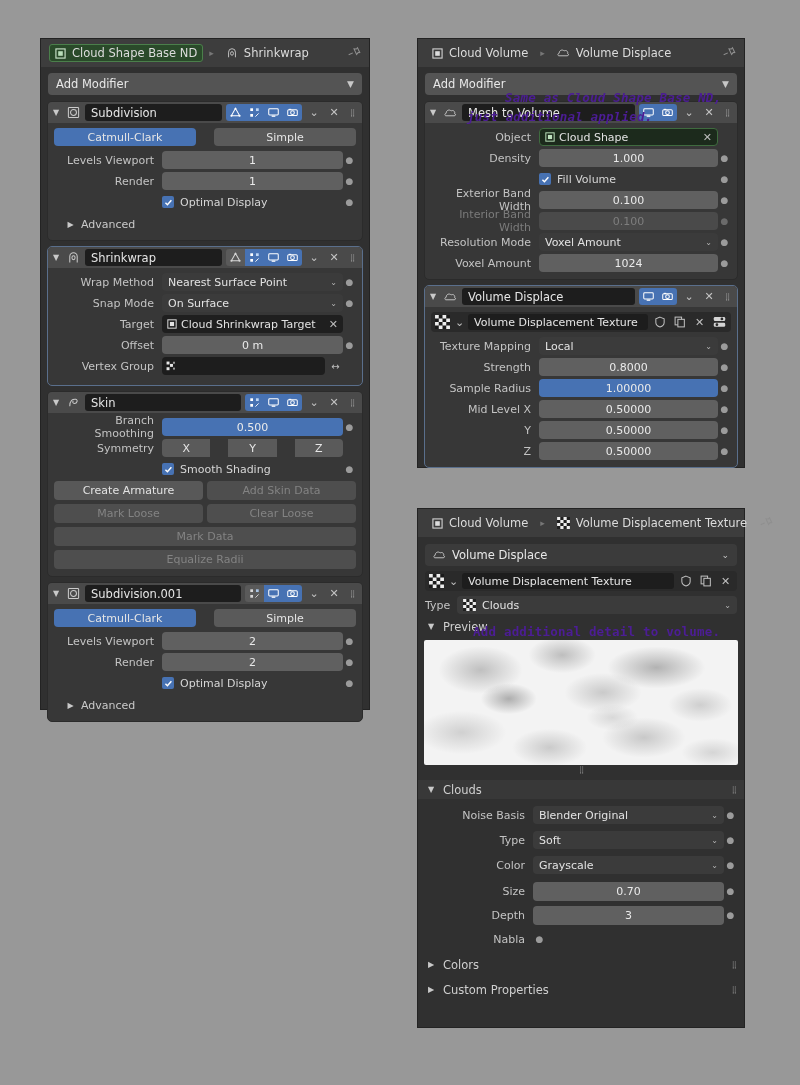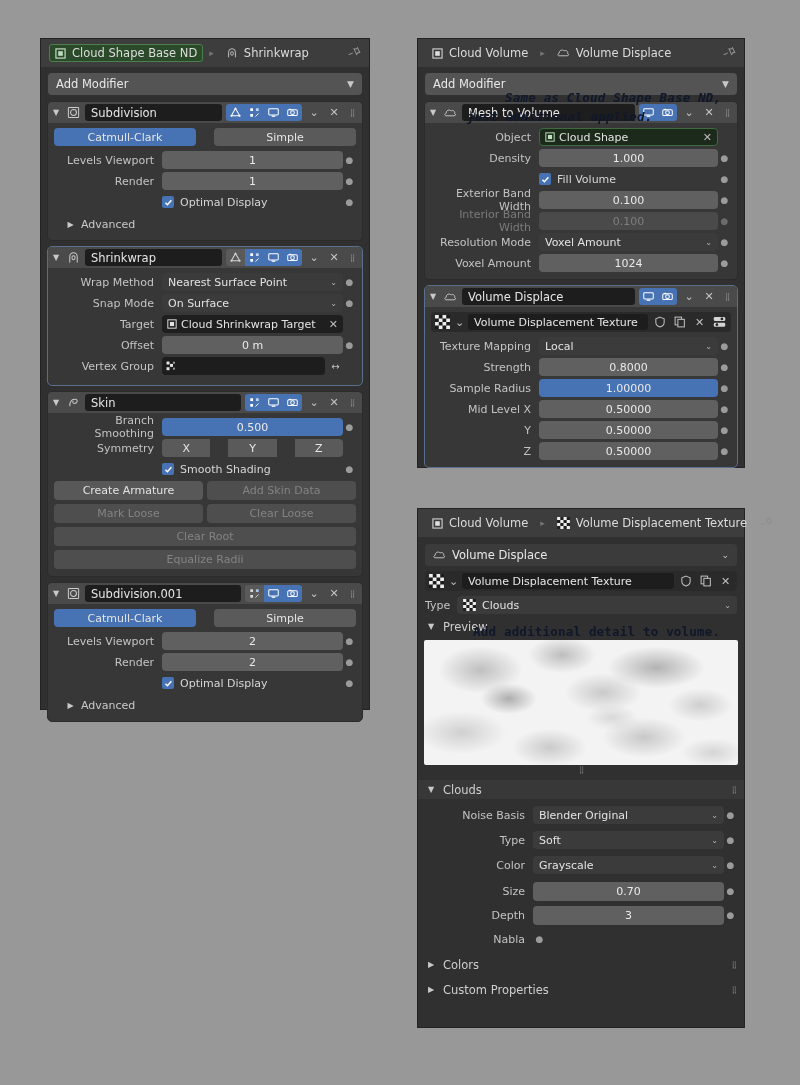--- a/index.html
+++ b/index.html
@@ -171,21 +171,21 @@
       radial-gradient(ellipse 58px 28px at 70% 78%, rgba(118,118,118,.34), rgba(255,255,255,0) 72%),
       radial-gradient(ellipse 44px 20px at 92% 90%, rgba(135,135,135,.28), rgba(255,255,255,0) 72%),
       radial-gradient(ellipse 36px 18px at 60% 62%, rgba(140,140,140,.26), rgba(255,255,255,0) 72%),
       #f3f3f3;
   }
   .preview-grip { text-align:center; color:#8a8a8a; font-size:7px; letter-spacing:-1px; height:11px; line-height:11px;}
 
   
   .anno {
     position:absolute;
-    color:#0f172a;
+    color:#4c1d95;
     font-family:"DejaVu Sans Mono", monospace;
     font-size:12.5px;
     font-style:italic;
     font-weight:bold;
     white-space:nowrap;
     pointer-events:none;
     letter-spacing:.2px;
   }
   .anno.plain { font-style:normal; }
   #anno-1 { left:505px; top:90px; }
@@ -491,21 +491,21 @@
       </div>
       <div class="btnrow">
         <div class="btn">Create Armature</div>
         <div class="btn dis">Add Skin Data</div>
       </div>
       <div class="btnrow">
         <div class="btn dis">Mark Loose</div>
         <div class="btn dis">Clear Loose</div>
       </div>
       <div class="btnrow">
-        <div class="btn dis">Clear Root</div>
+        <div class="btn dis">Mark Data</div>
       </div>
       <div class="btnrow" style="margin-bottom:0;">
         <div class="btn dis">Equalize Radii</div>
       </div>
     </div>
   </div>
 
   <div class="mod">
     <div class="mod-head">
       <span class="tri">▼</span>

